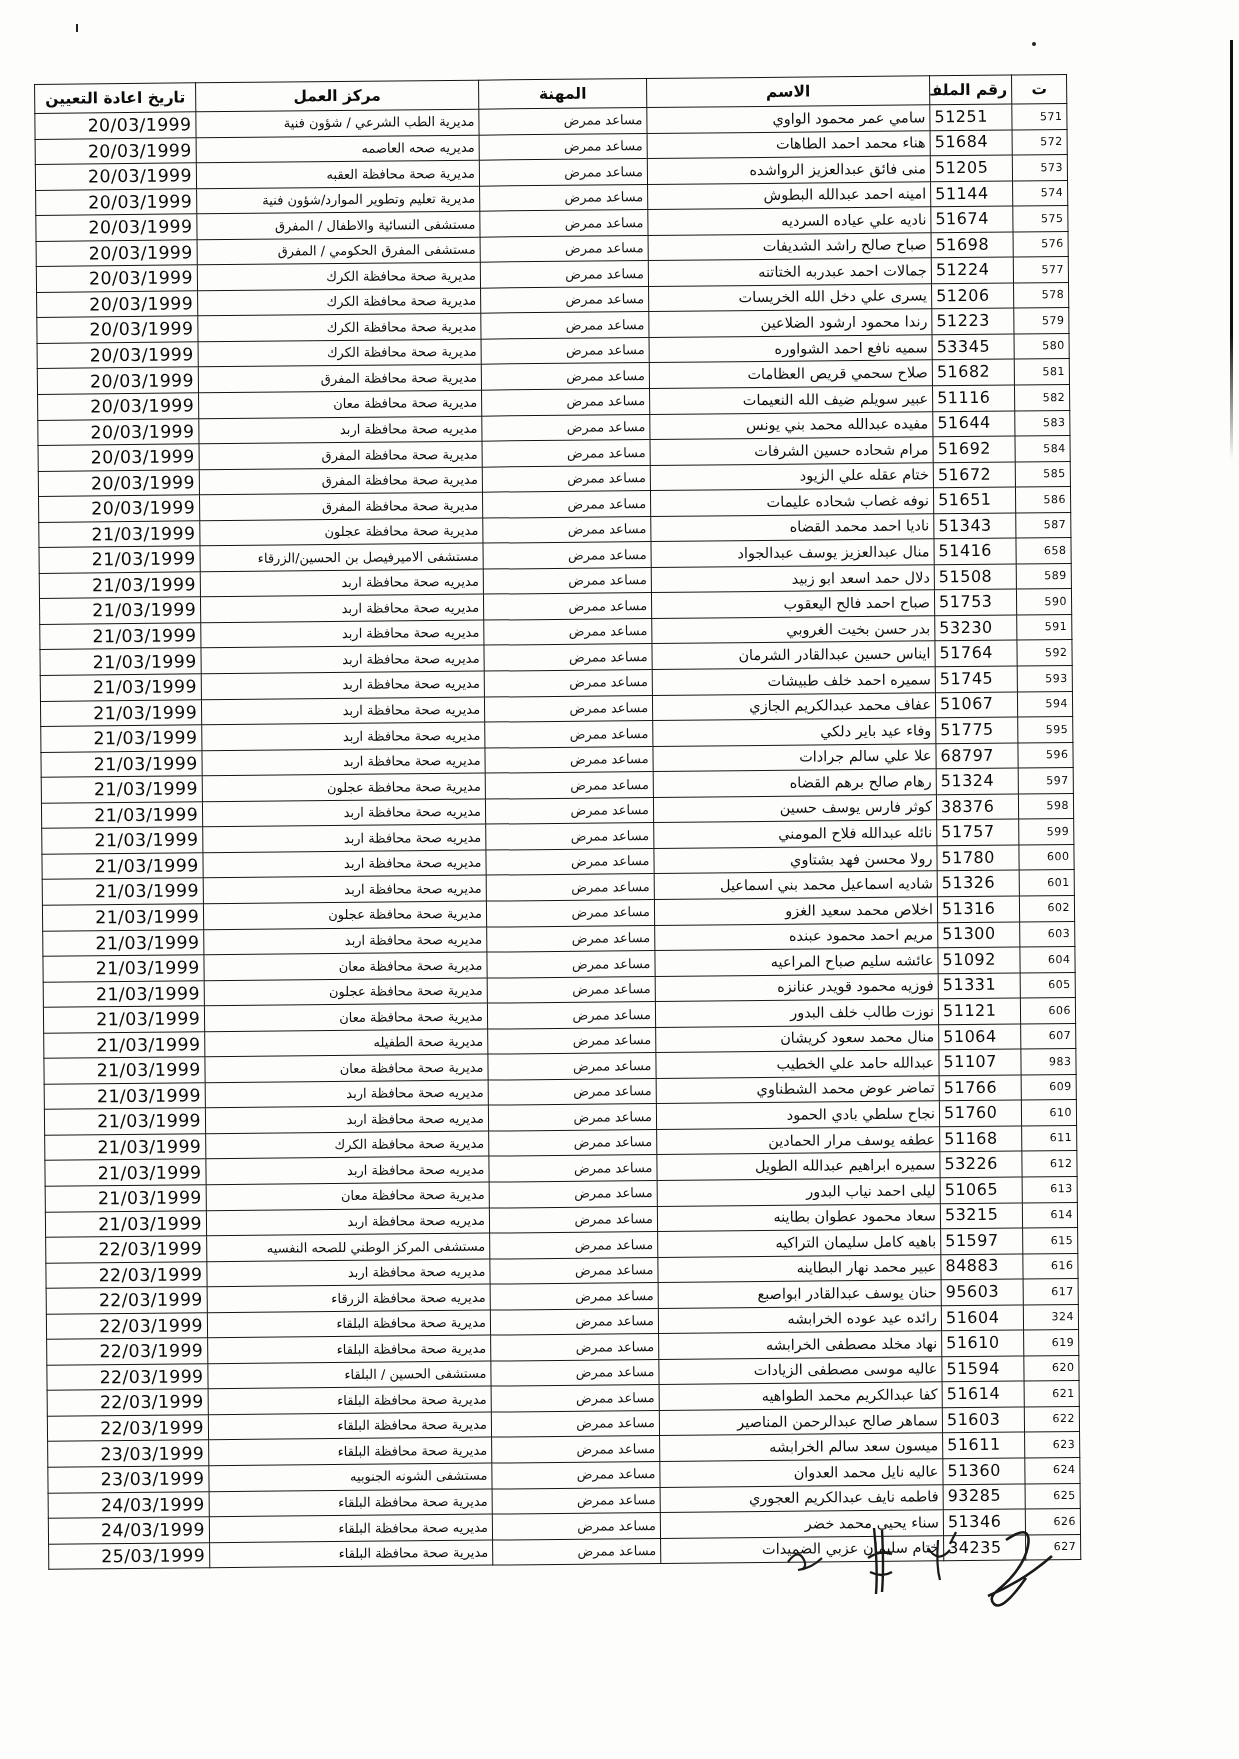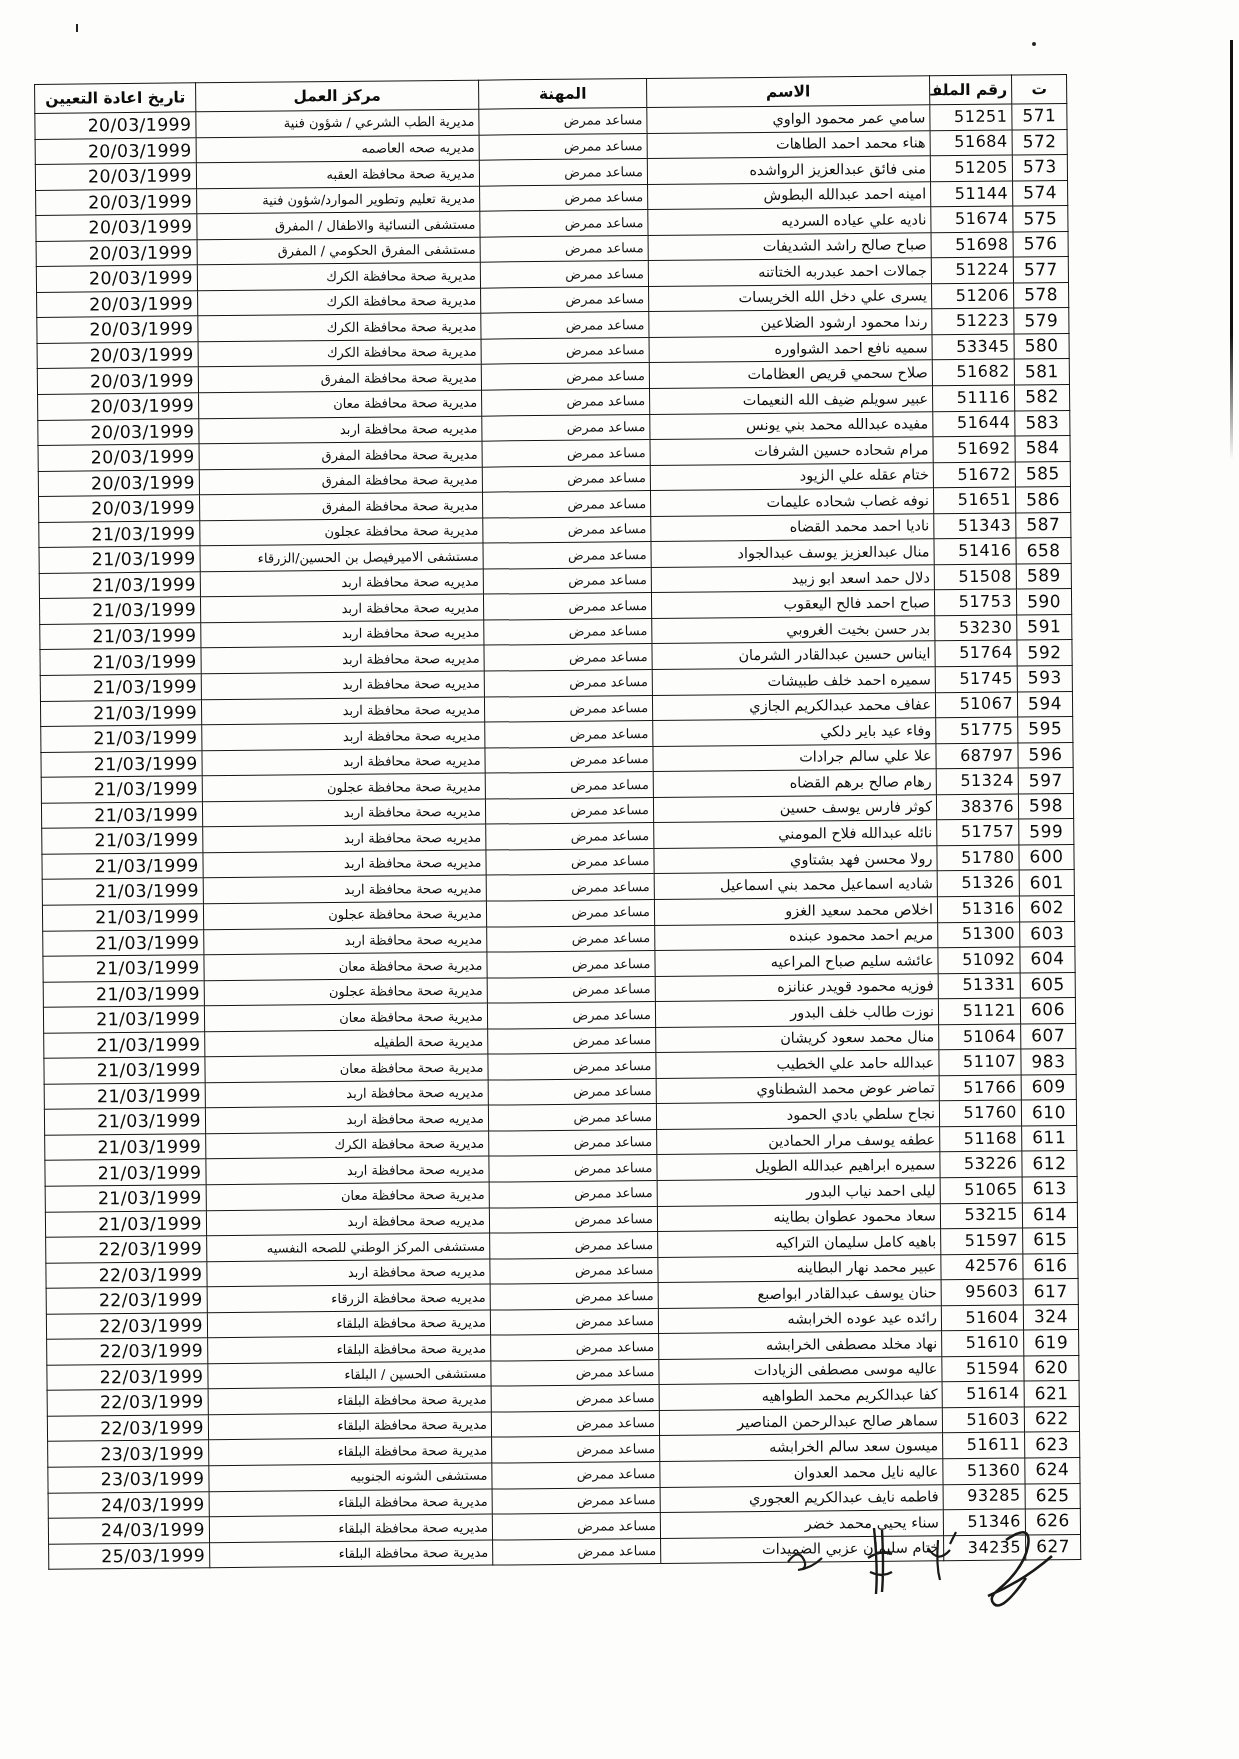--- a/index.html
+++ b/index.html
@@ -37,27 +37,26 @@
     text-align:center;
     height:28px;
   }
   col.c-serial{width:55px;}
   col.c-file{width:82px;}
   col.c-name{width:283px;}
   col.c-job{width:168px;}
   col.c-center{width:283px;}
   col.c-date{width:161px;}
   td.cell-serial{
-    text-align:center;
     font-family:"DejaVu Sans", sans-serif;
-    font-size:17px;
+    font-size:11px;
     letter-spacing:0.5px;
   }
   td.cell-file{
-    text-align:right;
+    text-align:left;
     font-size:16px;
     letter-spacing:0.5px;
   }
   td.cell-name{
     text-align:right;
     font-size:14.5px;
     padding-right:6px;
   }
   td.cell-job{
     text-align:right;
@@ -524,21 +523,21 @@
       <td class="cell-serial">615</td>
       <td class="cell-file">51597</td>
       <td class="cell-name">باهيه كامل سليمان التراكيه</td>
       <td class="cell-job">مساعد ممرض</td>
       <td class="cell-center">مستشفى المركز الوطني للصحه النفسيه</td>
       <td class="cell-date">22/03/1999</td>
     </tr>
 
     <tr>
       <td class="cell-serial">616</td>
-      <td class="cell-file">42576</td>
+      <td class="cell-file">84883</td>
       <td class="cell-name">عبير محمد نهار البطاينه</td>
       <td class="cell-job">مساعد ممرض</td>
       <td class="cell-center">مديريه صحة محافظة اربد</td>
       <td class="cell-date">22/03/1999</td>
     </tr>
 
     <tr>
       <td class="cell-serial">617</td>
       <td class="cell-file">95603</td>
       <td class="cell-name">حنان يوسف عبدالقادر ابواصبع</td>

